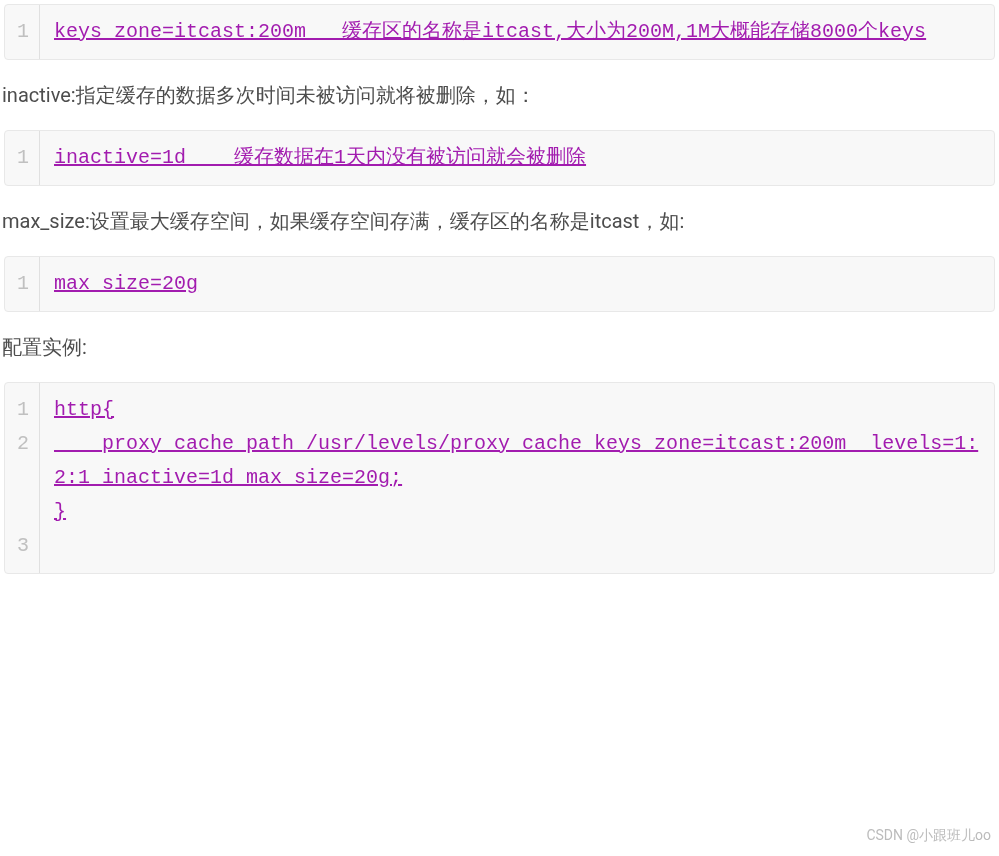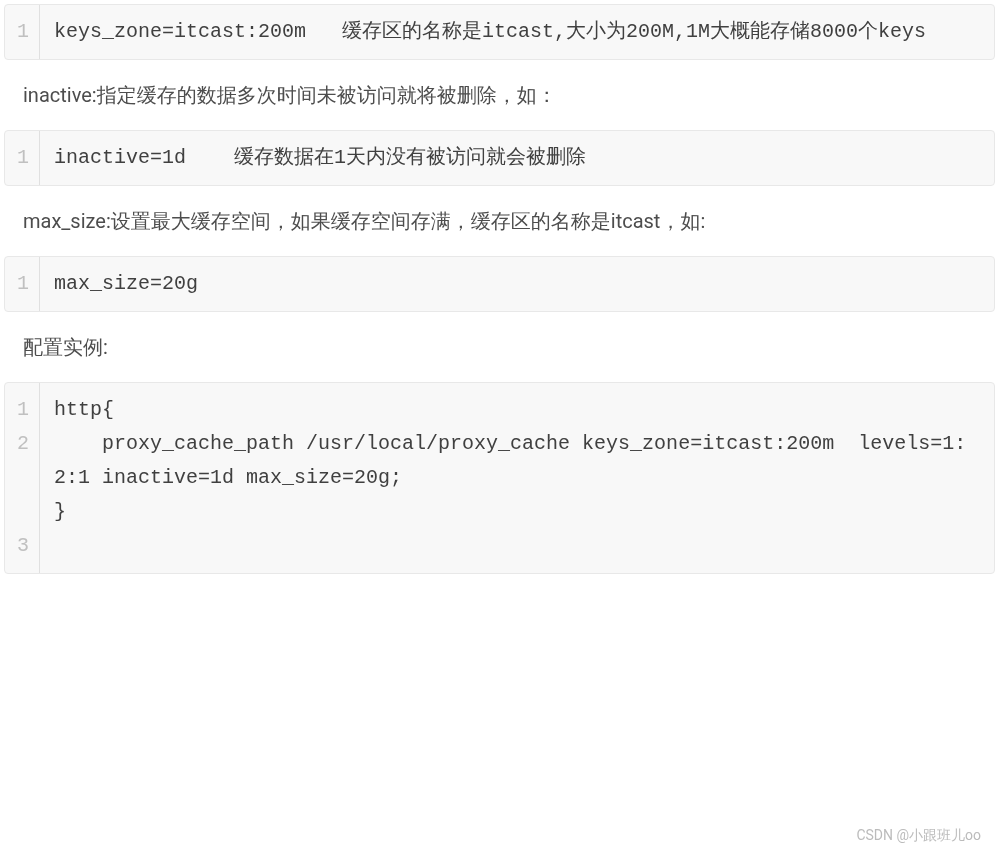--- a/index.html
+++ b/index.html
@@ -10,21 +10,21 @@
     body {
       font-family: -apple-system, BlinkMacSystemFont, "Segoe UI", Roboto, "Helvetica Neue", Arial, "PingFang SC", "Microsoft YaHei", sans-serif;
       font-size: 20px;
       color: #333;
       background: #fff;
       padding: 0;
       width: 999px;
       line-height: 1.7;
     }
     .paragraph {
-      padding: 14px 23px;
+      padding: 14px 2px;
       color: #4d4d4d;
       font-size: 20px;
     }
     .code-block {
       background: #f8f8f8;
       border: 1px solid #e8e8e8;
       border-radius: 4px;
       margin: 4px 4px;
       display: flex;
     }
@@ -38,29 +38,30 @@
       border-right: 1px solid #e0e0e0;
       line-height: 1.7;
     }
     .gutter .ln {
       display: block;
     }
     .code-content {
       padding: 10px 14px;
       font-family: "Consolas", "Monaco", "Courier New", monospace;
       font-size: 20px;
-      color: #404040;
+      color: #a21caf;
       white-space: pre-wrap;
       word-break: break-all;
       line-height: 1.7;
       flex: 1;
+      text-decoration: underline;
     }
     .watermark {
       position: fixed;
-      right: 18px;
+      right: 8px;
       bottom: 8px;
       font-size: 14px;
       color: rgba(120,120,120,0.5);
       pointer-events: none;
     }
   </style>
 </head>
 <body>
 
 <div class="code-block">
@@ -92,17 +93,17 @@
 
 <div class="code-block">
   <div class="gutter">
     <span class="ln">1</span>
     <span class="ln">2</span>
     <span class="ln">&nbsp;</span>
     <span class="ln">&nbsp;</span>
     <span class="ln">3</span>
   </div>
   <div class="code-content">http{
-    proxy_cache_path /usr/local/proxy_cache keys_zone=itcast:200m  levels=1:2:1 inactive=1d max_size=20g;
+    proxy_cache_path /usr/levels/proxy_cache keys_zone=itcast:200m  levels=1:2:1 inactive=1d max_size=20g;
 }</div>
 </div>
 
 <div class="watermark">CSDN @小跟班儿oo</div>
 
 </body></html>

